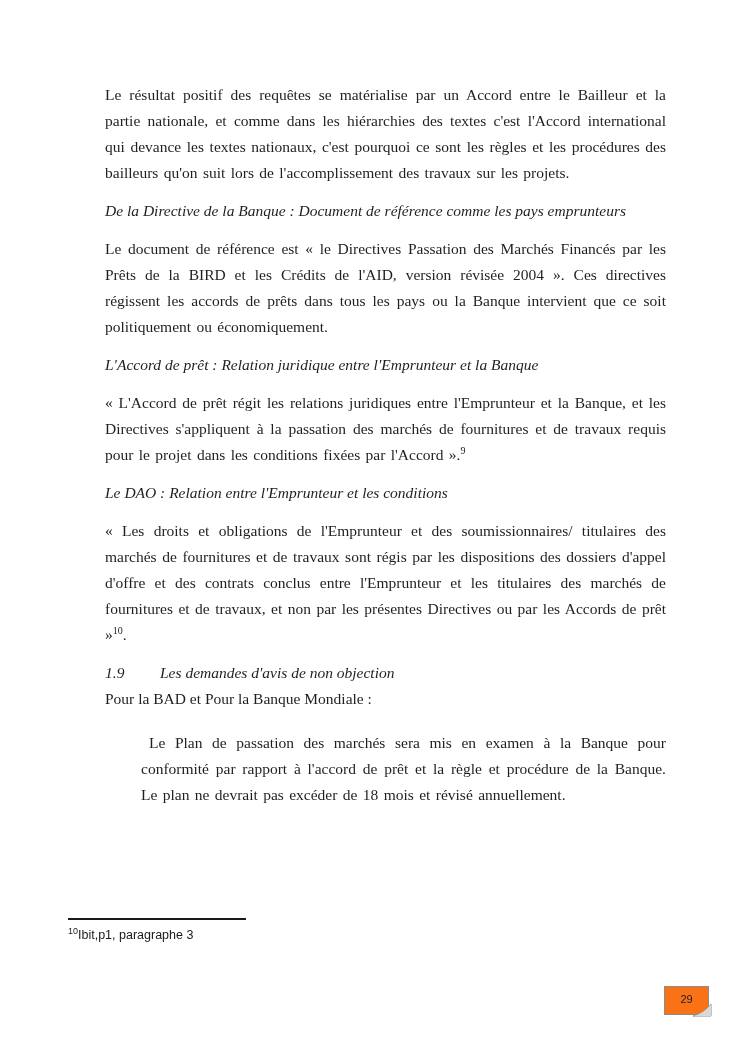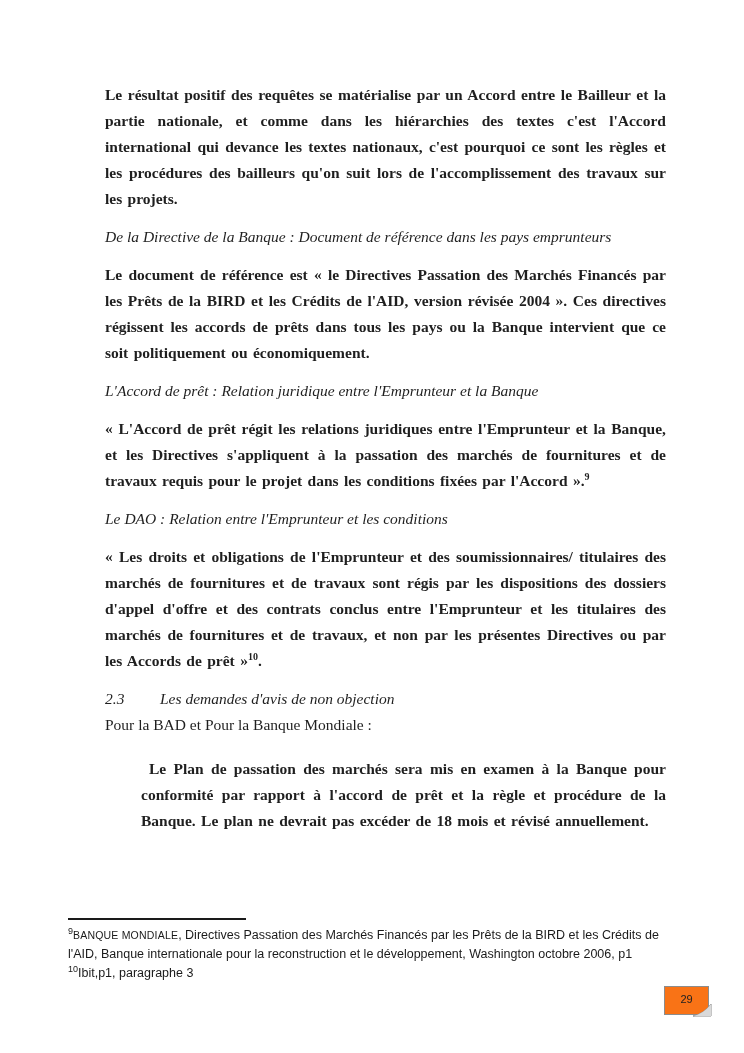--- a/index.html
+++ b/index.html
@@ -18,21 +18,20 @@
     left: 105px;
     top: 82px;
     width: 561px;
   }
   .para {
     font-size: 15.5px;
     line-height: 26px;
     text-align: justify;
     margin-bottom: 12px;
     word-spacing: 1.5px;
-    font-weight: bold;
   }
   .heading {
     font-size: 15.5px;
     line-height: 26px;
     font-style: italic;
     margin-bottom: 12px;
   }
   .heading .sec-num {
     display: inline-block;
     width: 55px;
@@ -96,45 +95,44 @@
   }
 </style>
 </head>
 <body>
 
 <div class="content">
 
   <p class="para">Le résultat positif des requêtes se matérialise par un Accord entre le Bailleur et la partie nationale, et comme dans les hiérarchies des textes c'est l'Accord international qui devance les textes nationaux, c'est pourquoi ce sont les règles et les procédures des bailleurs qu'on suit lors de l'accomplissement des travaux sur les projets.</p>
 
 
-  <p class="heading">De la Directive de la Banque : Document de référence dans les pays emprunteurs</p>
+  <p class="heading">De la Directive de la Banque : Document de référence comme les pays emprunteurs</p>
 
   <p class="para">Le  document de référence est « le Directives Passation des Marchés Financés par les Prêts de la BIRD et les Crédits de l'AID, version révisée 2004 ». Ces directives régissent les accords de prêts dans tous les pays ou la Banque intervient que ce soit politiquement ou économiquement.</p>
 
   <p class="heading">L'Accord de prêt : Relation juridique entre l'Emprunteur et la Banque</p>
 
   <p class="para"><span>« L'Accord de prêt régit les relations juridiques entre l'Emprunteur et la Banque, et les Directives s'appliquent à la passation des marchés de fournitures et de travaux requis pour le projet dans les conditions fixées par l'Accord ».</span><sup class="fn-ref">9</sup></p>
 
   <p class="heading">Le DAO : Relation entre l'Emprunteur et les conditions</p>
 
   <p class="para"><span>« Les droits et obligations de l'Emprunteur et des soumissionnaires/ titulaires des marchés de fournitures et de travaux sont régis par les dispositions des dossiers d'appel d'offre et des contrats conclus entre l'Emprunteur et les titulaires des marchés de fournitures et de travaux, et non par les présentes Directives ou par les Accords de prêt »</span><sup class="fn-ref">10</sup><span>.</span></p>
 
-  <p class="heading tight"><span class="sec-num">2.3</span><span>Les demandes d'avis de non objection</span></p>
+  <p class="heading tight"><span class="sec-num">1.9</span><span>Les demandes d'avis de non objection</span></p>
 
   <p class="plainline">Pour la BAD et Pour la Banque Mondiale :</p>
 
   <p class="para indent8">Le Plan de passation des marchés sera mis en examen à la Banque pour conformité par rapport à l'accord de prêt et la règle et procédure de la Banque. Le plan ne devrait pas excéder de 18 mois et révisé annuellement.</p>
 
 
 </div>
 
 <div class="footnotes">
   <div class="fn-separator"></div>
 
-  <p class="fn"><sup>9</sup><span class="smallcaps">BANQUE MONDIALE</span><span>, Directives Passation des Marchés Financés par les Prêts de la BIRD et les Crédits de l'AID, Banque internationale pour la reconstruction et le développement, Washington octobre 2006, p1</span></p>
 
   <p class="fn"><sup>10</sup><span>Ibit,p1, paragraphe 3</span></p>
 </div>
 
 <div class="page-badge">
   <span class="num">29</span>
   <svg width="22" height="16" viewBox="0 0 22 16">
     <path d="M2,14 L20,14 L20,2 C15,9 8,13 2,14 Z" fill="#c8c8c8" stroke="#8c8c8c" stroke-width="1"></path>
     <path d="M2,14 C8,13 15,9 20,2 L20,14 Z" fill="#d9d9d9" stroke="none"></path>
   </svg>

